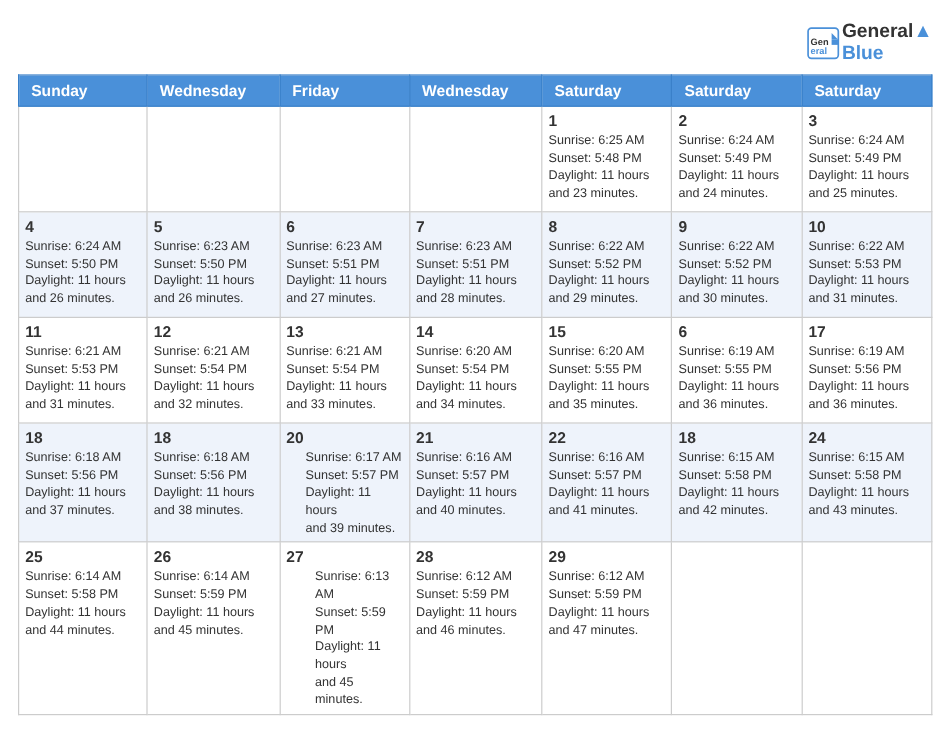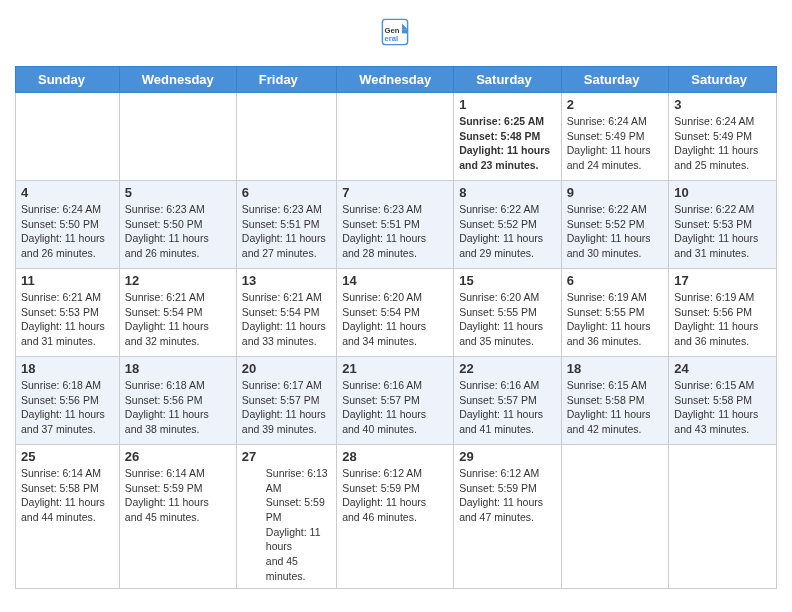--- a/index.html
+++ b/index.html
@@ -5,23 +5,23 @@
     * { box-sizing: border-box; margin: 0; padding: 0; }
     body {
       font-family: Arial, sans-serif;
       background: #fff;
       width: 792px;
       min-height: 612px;
       padding: 10px 15px;
     }
     .header-area {
       display: flex;
-      justify-content: center;
+      justify-content: flex-end;
       align-items: flex-start;
-      margin-bottom: 20px;
+      margin-bottom: 8px;
     }
     .logo {
       display: flex;
       align-items: center;
       margin-top: 8px;
     }
     .logo-icon {
       width: 28px;
       height: 28px;
       margin-right: 2px;
@@ -40,21 +40,21 @@
     }
     .calendar {
       width: 100%;
       border-collapse: collapse;
       margin-top: 6px;
     }
     .calendar th {
       background: #4a90d9;
       color: #fff;
       text-align: left;
-      padding: 5px 22px;
+      padding: 5px 10px;
       font-size: 13px;
       font-weight: bold;
       border: 1px solid #3a80c9;
     }
     .calendar td {
       border: 1px solid #ccc;
       vertical-align: top;
       padding: 4px 5px;
       font-size: 10.5px;
       color: #333;
@@ -90,20 +90,24 @@
 
 <div class="header-area">
   <div class="logo">
     <svg class="logo-icon" viewBox="0 0 40 40">
       <rect x="2" y="2" width="36" height="36" rx="4" fill="#fff" stroke="#4a90d9" stroke-width="2"></rect>
       <text x="5" y="22" font-size="11" font-weight="bold" fill="#333" font-family="Arial">Gen</text>
       <text x="5" y="33" font-size="11" font-weight="bold" fill="#4a90d9" font-family="Arial">eral</text>
       <polygon points="30,8 38,16 30,16" fill="#4a90d9"></polygon>
       <rect x="30" y="16" width="8" height="6" fill="#4a90d9"></rect>
     </svg>
+    <div>
+      <div style="font-weight:bold;font-size:16px;color:#333;">General<span style="color:#4a90d9;">▲</span></div>
+      <div style="font-weight:bold;font-size:16px;color:#4a90d9;">Blue</div>
+    </div>
   </div>
   <div class="title-area">
     <div class="month-title"></div>
     <div class="subtitle"></div>
   </div>
 </div>
 
 <table class="calendar">
   <thead>
     <tr>
@@ -117,21 +121,21 @@
       </tr>
   </thead>
   <tbody id="calendar-body">
   <tr>
         <td class="empty-cell"></td>
         <td class="empty-cell"></td>
         <td class="empty-cell"></td>
         <td class="empty-cell"></td>
         <td>
           <div class="day-num">1</div>
-          <div class="day-info" style="white-space: pre-line; font-weight: bold;">Sunrise: 6:25 AM
+          <div class="day-info" style="white-space: pre-line;">Sunrise: 6:25 AM
 Sunset: 5:48 PM
 Daylight: 11 hours
 and 23 minutes.</div>
         </td>
         <td>
           <div class="day-num">2</div>
           <div class="day-info" style="white-space: pre-line;">Sunrise: 6:24 AM
 Sunset: 5:49 PM
 Daylight: 11 hours
 and 24 minutes.</div>
@@ -256,21 +260,21 @@
         </td>
         <td>
           <div class="day-num">18</div>
           <div class="day-info" style="white-space: pre-line;">Sunrise: 6:18 AM
 Sunset: 5:56 PM
 Daylight: 11 hours
 and 38 minutes.</div>
         </td>
         <td>
           <div class="day-num">20</div>
-          <div class="day-info" style="white-space: pre-line;">Sunrise: 6:17 AM
+          <div class="day-info" style="white-space: pre-line; margin-left: 16px;">Sunrise: 6:17 AM
 Sunset: 5:57 PM
 Daylight: 11 hours
 and 39 minutes.</div>
         </td>
         <td>
           <div class="day-num">21</div>
           <div class="day-info" style="white-space: pre-line;">Sunrise: 6:16 AM
 Sunset: 5:57 PM
 Daylight: 11 hours
 and 40 minutes.</div>

